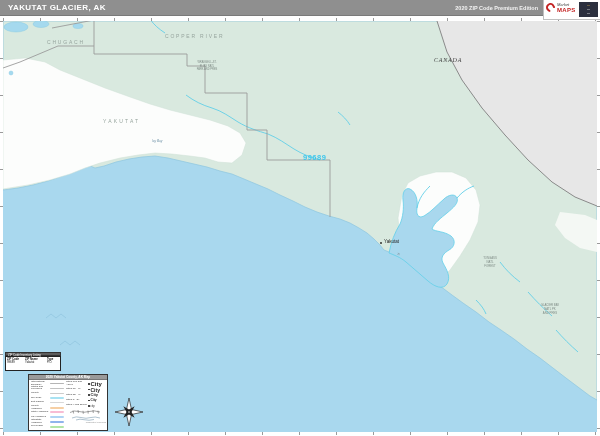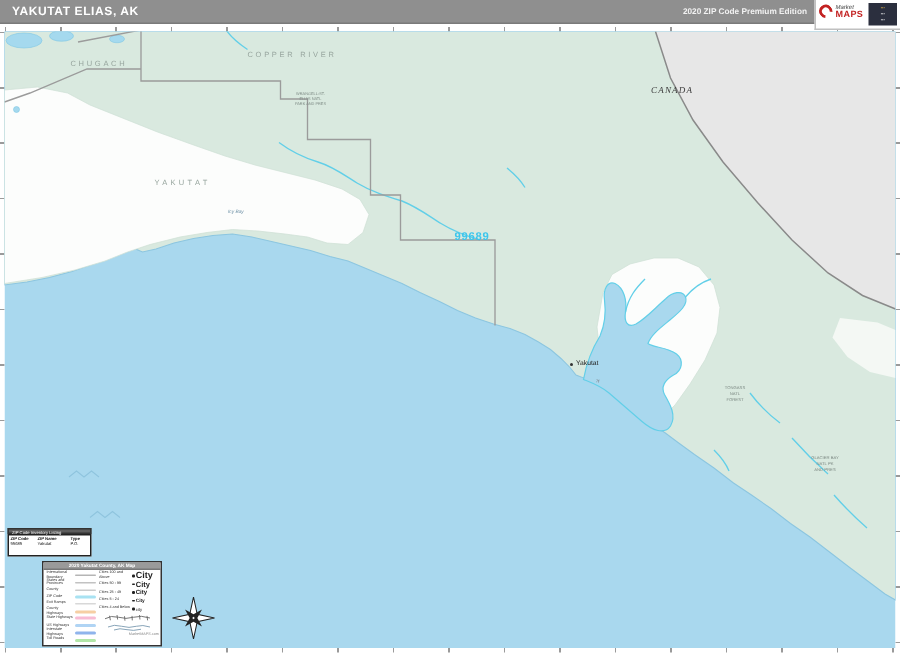--- a/index.html
+++ b/index.html
@@ -66,21 +66,21 @@
   .s5{font-size:2.8px;font-weight:normal;}
   #lg-symbols{margin-top:1px;}
   #lg-footer{font-size:2.5px;color:#888;text-align:right;line-height:3px;}
 </style>
 </head>
 <body>
 
 <div id="stage">
 
   <div id="topbar">
-    <div id="map-title">YAKUTAT ELIAS, AK</div>
+    <div id="map-title">YAKUTAT GLACIER, AK</div>
     <div id="edition">2020 ZIP Code Premium Edition</div>
   </div>
   <div id="logo-box">
     <div id="logo-arc"></div>
     <div class="logo-t1">Market</div>
     <div class="logo-t2">MAPS</div>
     <div id="logo-badge">
       <span>•••</span>
       <span>•••</span>
       <span>•••</span>

